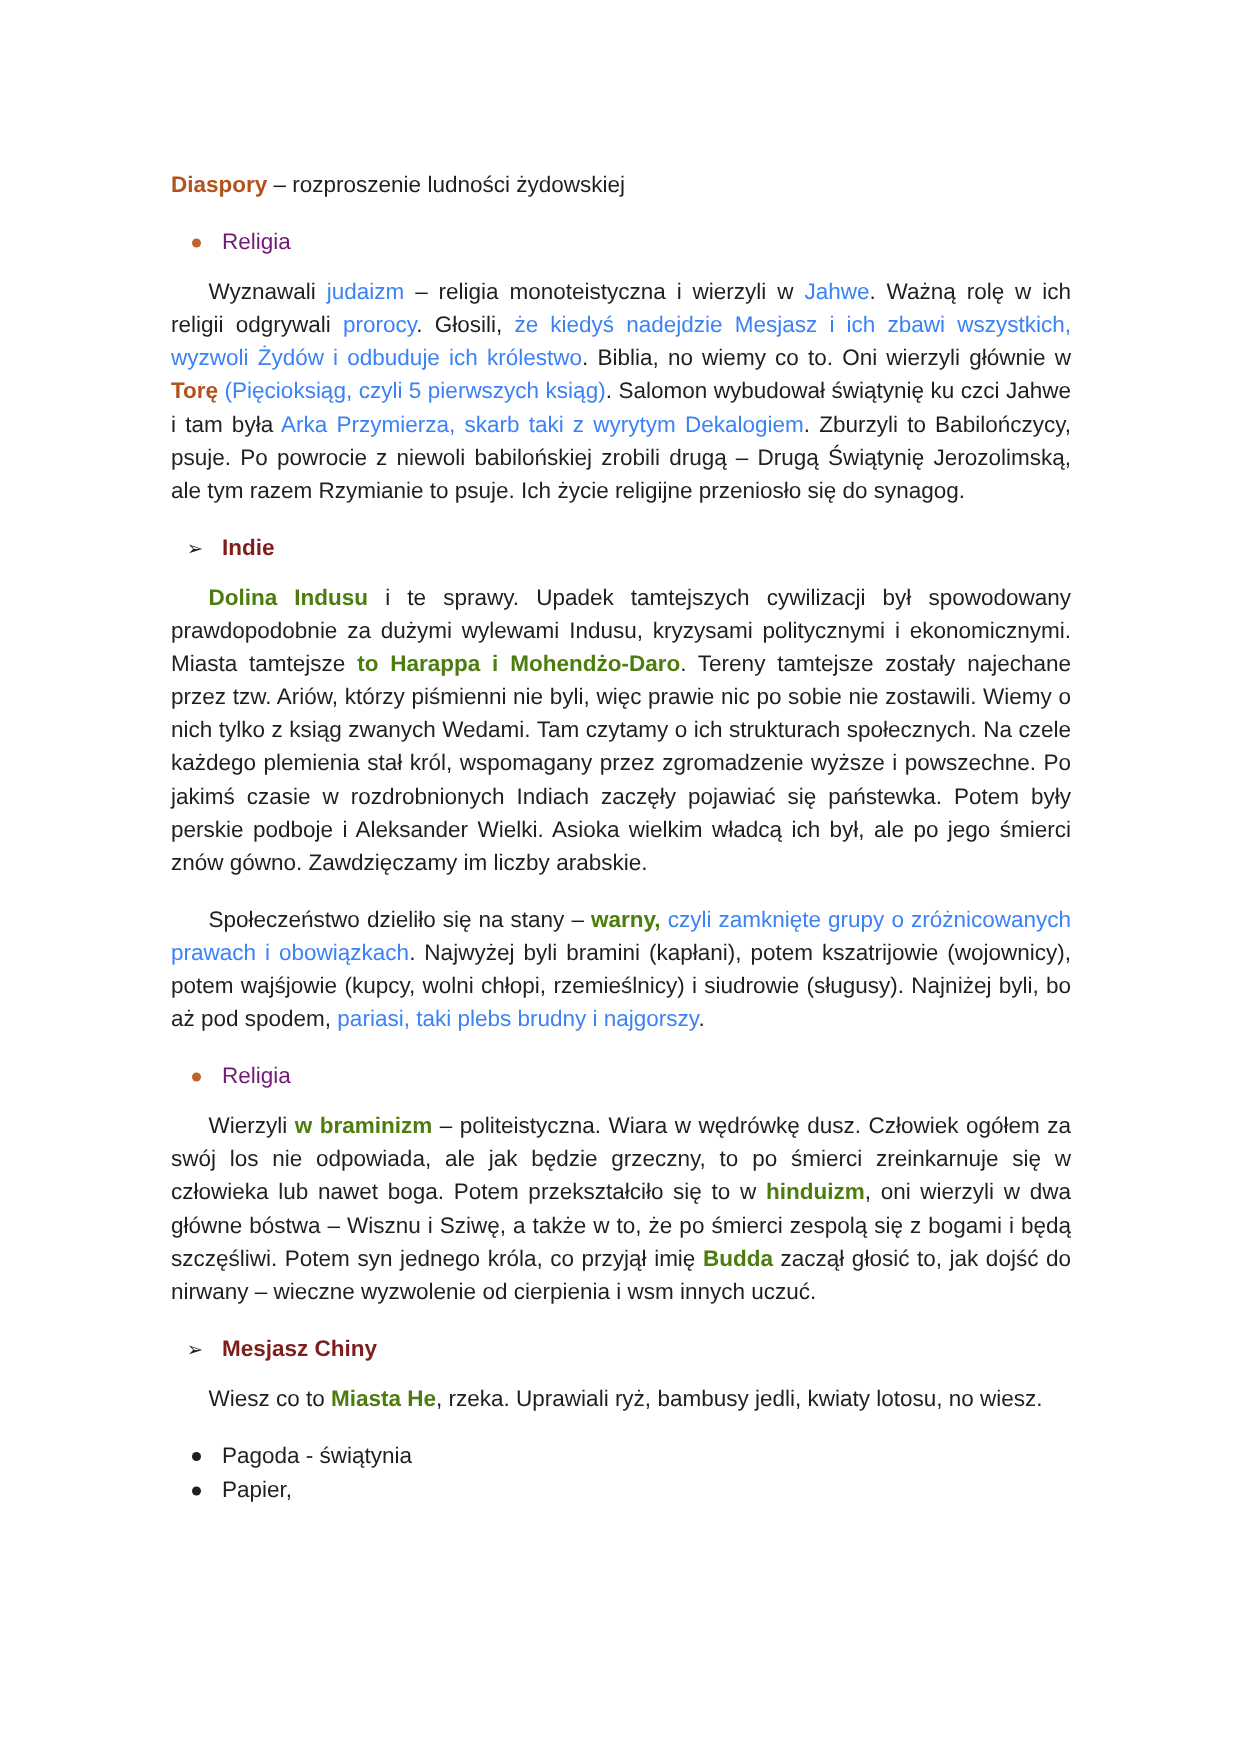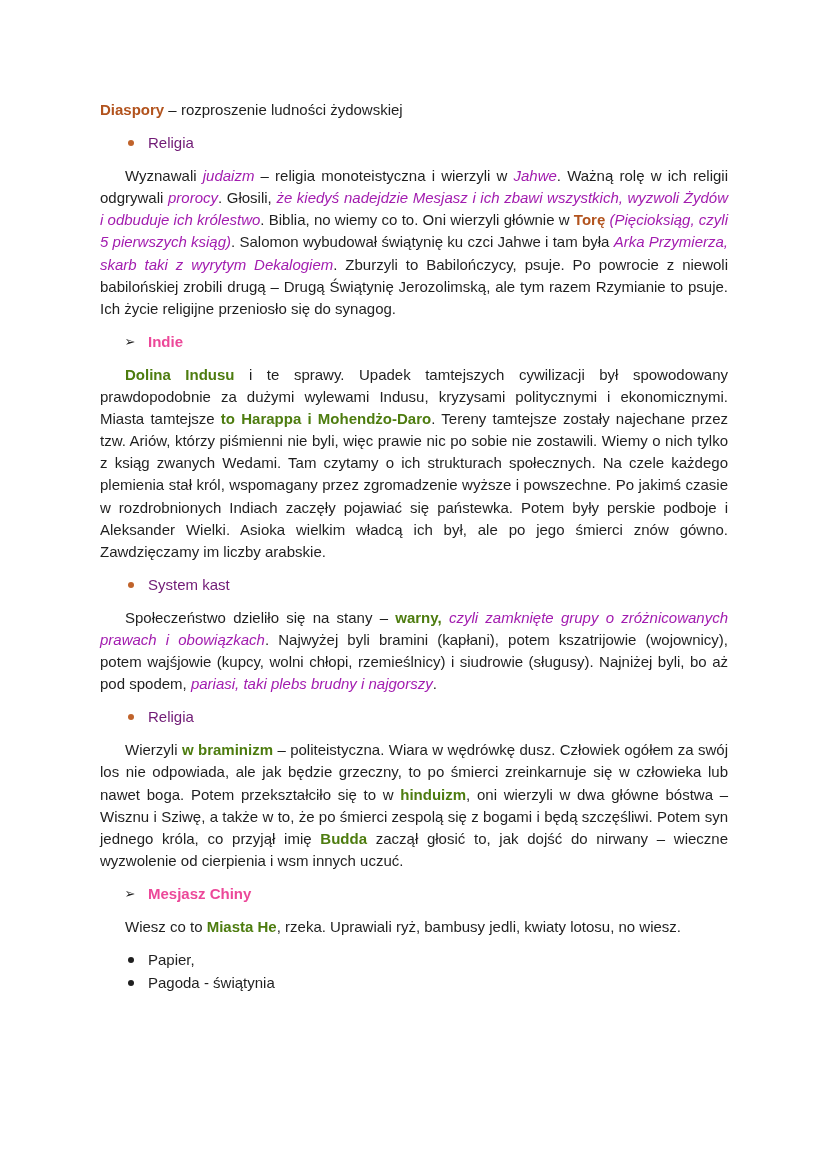--- a/index.html
+++ b/index.html
@@ -2,27 +2,27 @@
 <html><head>
 <meta charset="utf-8">
 <style>
   html, body { margin: 0; padding: 0; background: #ffffff; }
   body {
     width: 828px; height: 1171px; position: relative; overflow: hidden;
     font-family: "Liberation Sans", "DejaVu Sans", sans-serif;
     color: #1f1f1f;
   }
   .page { position: absolute; left: 98px; top: 97px; width: 632px; font-size: 15px; line-height: 22.1px; }
-  .p { margin: 2px; }
+  .p { margin: 16px; }
   .just { text-align: justify; text-indent: 25px; }
   .block { margin-top: 11px; }
-  .hl { color: #a21caf; font-style: italic; }
+  .hl { color: #3b82f6; }
   .hl-b { color: #4d7c0f; font-weight: bold; }
   .dark-b { color: #b2531d; font-weight: bold; }
-  .head { color: #ec4899; font-weight: bold; }
+  .head { color: #7f1d1d; font-weight: bold; }
   .sub { color: #701a75; }
   .item { position: relative; padding-left: 50px; }
   .bullet { position: absolute; left: 27px; top: 0; width: 14px; text-align: center; }
   .bullet.dot::before { content: ""; position: absolute; left: 3px; top: 8px; width: 6px; height: 6px; border-radius: 50%; background: #c0632b; }
   .bullet.dot.black::before { background: #1f1f1f; }
   .bullet.arrow { color: #1f1f1f; font-size: 13px; left: 25px; }
   .indent { padding-left: 25px; }
   .list .item + .item { margin-top: 1px; }
 </style>
 </head>
@@ -39,40 +39,36 @@
     <span class="sub">Religia</span>
   </div>
   <p class="p just block"><span>Wyznawali </span><span class="hl">judaizm</span><span> – religia monoteistyczna i wierzyli w </span><span class="hl">Jahwe</span><span>. Ważną rolę w ich religii odgrywali </span><span class="hl">prorocy</span><span>. Głosili, </span><span class="hl">że kiedyś nadejdzie Mesjasz i ich zbawi wszystkich, wyzwoli Żydów i odbuduje ich królestwo</span><span>. Biblia, no wiemy co to. Oni wierzyli głównie w </span><span class="dark-b">Torę</span><span> </span><span class="hl">(Pięcioksiąg, czyli 5 pierwszych ksiąg)</span><span>. Salomon wybudował świątynię ku czci Jahwe i tam była </span><span class="hl">Arka Przymierza, skarb taki  z wyrytym Dekalogiem</span><span>. Zburzyli to Babilończycy, psuje. Po powrocie z niewoli babilońskiej zrobili drugą – Drugą Świątynię Jerozolimską, ale tym razem Rzymianie to psuje. Ich życie religijne przeniosło się do synagog.</span></p>
 
   <div class="item block">
     <span class="bullet arrow">➢</span>
     <span class="head">Indie</span>
   </div>
   <p class="p just block"><span class="hl-b">Dolina Indusu</span><span> i te sprawy. Upadek tamtejszych cywilizacji był spowodowany prawdopodobnie za dużymi wylewami Indusu, kryzysami politycznymi i ekonomicznymi. Miasta tamtejsze </span><span class="hl-b">to Harappa i Mohendżo-Daro</span><span>. Tereny tamtejsze zostały najechane przez tzw. Ariów, którzy piśmienni nie byli, więc prawie nic po sobie nie zostawili. Wiemy o nich tylko z ksiąg zwanych Wedami. Tam czytamy o ich strukturach społecznych. Na czele każdego plemienia stał król, wspomagany przez zgromadzenie wyższe i powszechne. Po jakimś czasie w rozdrobnionych Indiach zaczęły pojawiać się państewka. Potem były perskie podboje i Aleksander Wielki. Asioka wielkim władcą ich był, ale po jego śmierci znów gówno. Zawdzięczamy im liczby arabskie.</span></p>
 
-  <div class="item block">
-    <span class="bullet dot"></span>
-    <span class="sub">System kast</span>
-  </div>
   <p class="p just block"><span>Społeczeństwo dzieliło się na stany – </span><span class="hl-b">warny,</span><span> </span><span class="hl">czyli zamknięte grupy o zróżnicowanych prawach i obowiązkach</span><span>. Najwyżej byli bramini (kapłani), potem kszatrijowie (wojownicy), potem wajśjowie (kupcy, wolni chłopi, rzemieślnicy) i siudrowie (sługusy). Najniżej byli, bo aż pod spodem, </span><span class="hl">pariasi, taki plebs brudny i najgorszy</span><span>.</span></p>
 
   <div class="item block">
     <span class="bullet dot"></span>
     <span class="sub">Religia</span>
   </div>
   <p class="p just block"><span>Wierzyli </span><span class="hl-b">w braminizm</span><span> – politeistyczna. Wiara w wędrówkę dusz. Człowiek ogółem za swój los nie odpowiada, ale jak będzie grzeczny, to po śmierci zreinkarnuje się w człowieka lub nawet boga. Potem przekształciło się to w </span><span class="hl-b">hinduizm</span><span>, oni wierzyli w dwa główne bóstwa – Wisznu i Sziwę, a także w to, że po śmierci zespolą się z bogami i będą szczęśliwi. Potem syn jednego króla, co przyjął imię </span><span class="hl-b">Budda</span><span> zaczął głosić to, jak dojść do nirwany – wieczne wyzwolenie od cierpienia i wsm innych uczuć.</span></p>
 
   <div class="item block">
     <span class="bullet arrow">➢</span>
     <span class="head">Mesjasz Chiny</span>
   </div>
   <p class="p indent block"><span>Wiesz co to </span><span class="hl-b">Miasta He</span><span>, rzeka. Uprawiali ryż, bambusy jedli, kwiaty lotosu, no wiesz.</span></p>
   <div class="list block">
     <div class="item">
       <span class="bullet dot black"></span>
-      <span>Papier,</span>
+      <span>Pagoda - świątynia</span>
     </div>
     <div class="item">
       <span class="bullet dot black"></span>
-      <span>Pagoda - świątynia</span>
+      <span>Papier,</span>
     </div>
   </div>
 </div>
 
 </body></html>

